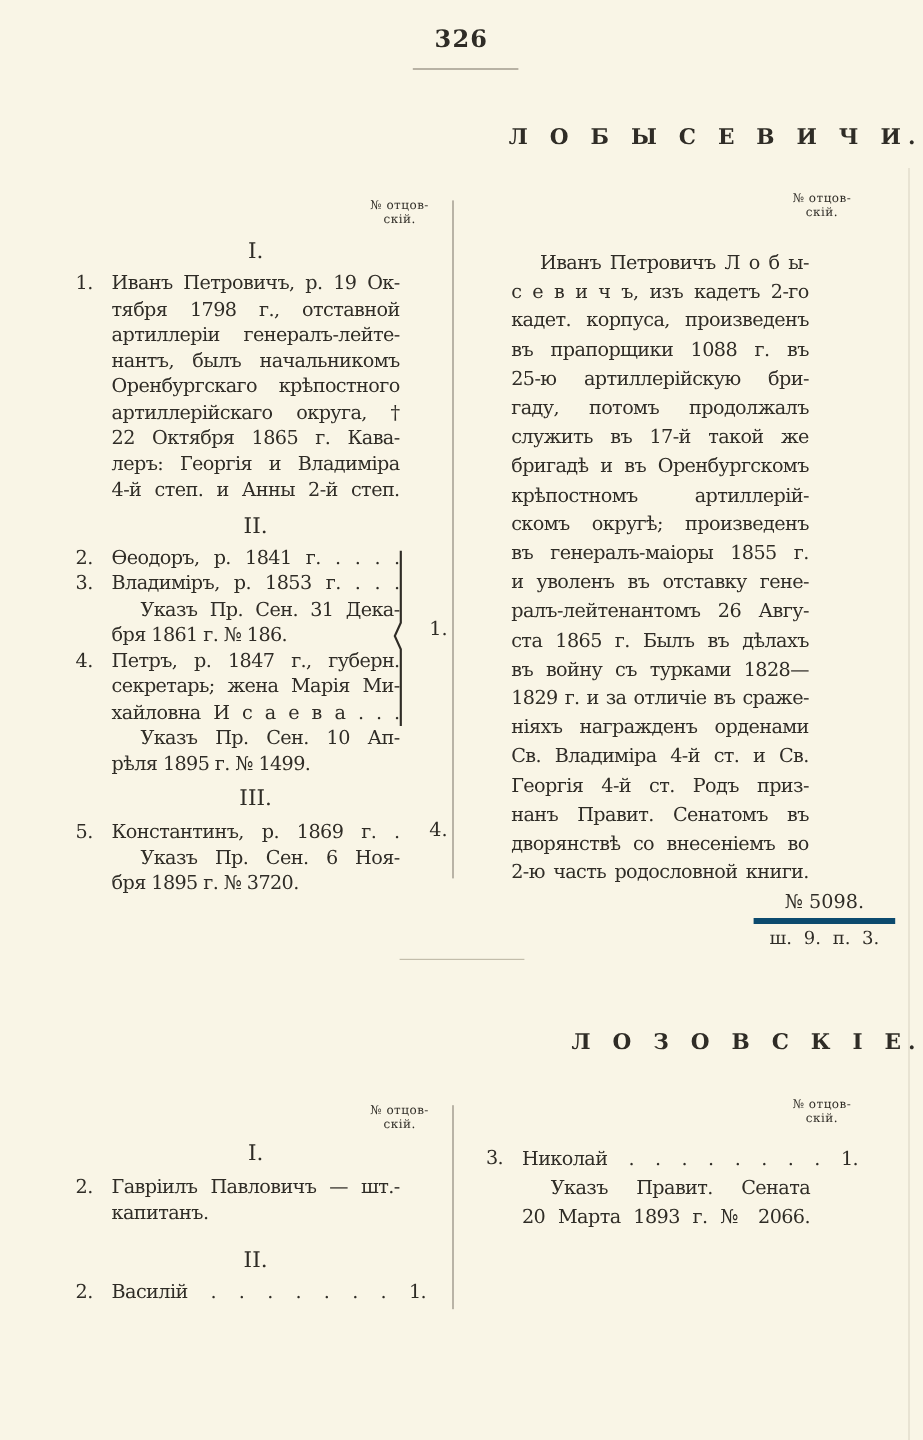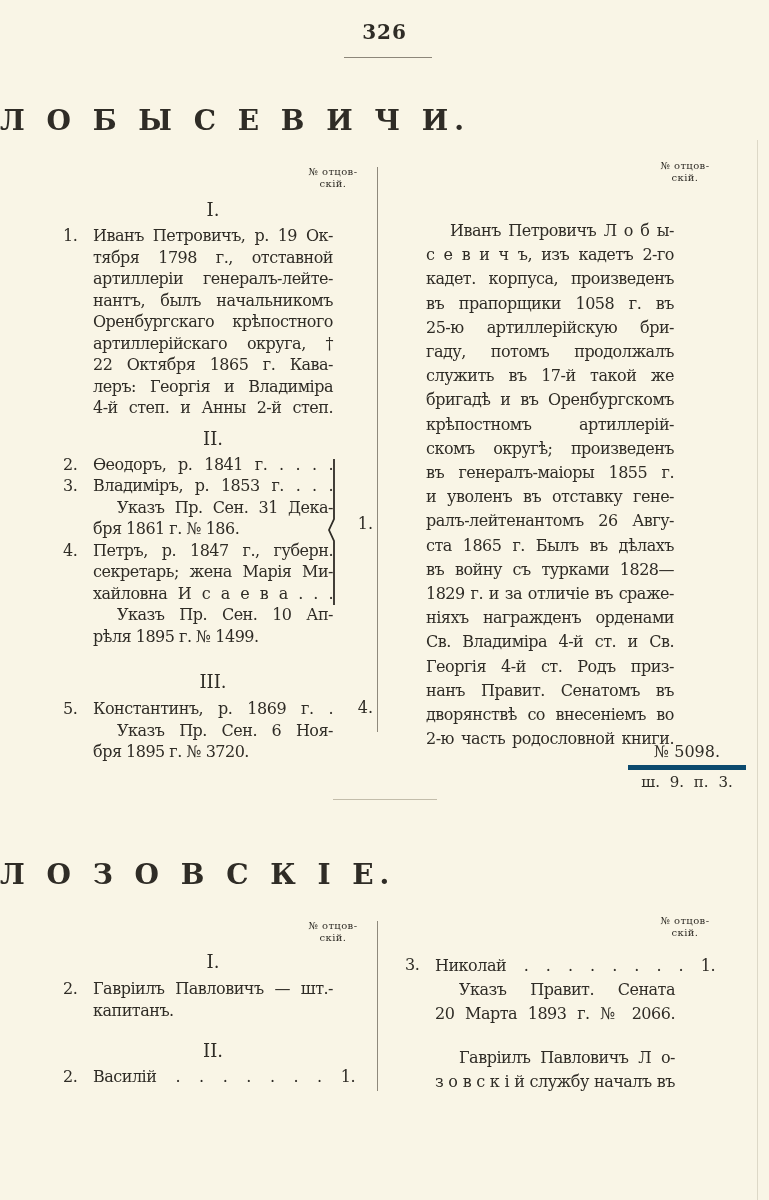--- a/index.html
+++ b/index.html
@@ -2,53 +2,53 @@
 <html><head>
 <meta charset="utf-8">
 <style>
   html,body{margin:0;padding:0;}
   body{width:769px;height:1200px;overflow:hidden;background:#f9f5e6;}
   .page{position:absolute;top:0;left:0;width:769px;height:1200px;background:#f9f5e6;
         font-family:"DejaVu Serif","Liberation Serif",serif;color:#2f2c26;}
   .abs{position:absolute;}
   .pagenum{top:20px;left:0;width:100%;text-align:center;font-size:20px;font-weight:bold;letter-spacing:1px;}
   .pagenum-rule{top:57px;left:344px;width:88px;height:1px;background:#8d877a;}
-  .family-title{margin:0;font-size:28px;font-weight:bold;letter-spacing:6px;text-align:left;width:100%;}
+  .family-title{margin:0;font-size:18px;font-weight:bold;letter-spacing:6px;text-align:right;width:100%;}
   #title1{top:104px;}
   #title2{top:858px;}
   .colhead{width:84px;font-size:10px;line-height:12px;text-align:center;letter-spacing:0.4px;}
   #lhead1{left:291px;top:166px;}
   #rhead1{left:643px;top:160px;}
   #lhead2{left:291px;top:920px;}
   #rhead2{left:643px;top:915px;}
   .vrule{width:1px;background:#8f897c;}
   #lrule1{left:377px;top:167px;height:565px;}
   #lrule2{left:377px;top:921px;height:170px;}
   .pageedge{left:757px;top:140px;height:1060px;width:1px;background:#ddd8c7;}
   .divider{top:799px;left:333px;width:104px;height:1px;background:#c3bdab;}
 
   .col{font-size:16px;letter-spacing:-0.5px;}
   #lcol1{left:63px;top:198px;width:270px;}
-  #rcol1{left:426px;top:207px;width:248px;margin-top:12px;}
+  #rcol1{left:426px;top:207px;width:248px;}
   #lcol2{left:63px;top:950px;width:270px;}
   #rcol2{left:405px;top:954px;width:270px;}
   #lcol1 .ln,#lcol2 .ln{line-height:21.5px;}
   #rcol1 .ln{line-height:24.2px;}
   #rcol2 .ln{line-height:24px;}
 
   .gen{text-align:center;font-size:18px;line-height:24px;padding-left:30px;letter-spacing:0;}
   .entry{position:relative;padding-left:30px;}
   .enum{position:absolute;left:0;top:0;line-height:21.5px;}
   .ln{white-space:normal;}
   .ln.j,.ln.ji{text-align:justify;text-align-last:justify;}
   .ln.ji{text-indent:24px;}
   .ln.l{text-align:left;text-align-last:left;}
   .ln.w{width:262px;}
   #rcol2 .ln.w{width:280px;}
-  .mt3{margin-top:3px;} .mt4{margin-top:4px;} .mt7{margin-top:23px;}
+  .mt3{margin-top:3px;} .mt4{margin-top:4px;} .mt7{margin-top:7px;}
   .mt8{margin-top:8px;} .mt18{margin-top:18px;} .mt20{margin-top:20px;}
 
   .gen-group{position:relative;}
   .brace{position:absolute;right:-6px;top:3px;}
   .father-num{position:absolute;font-size:16px;letter-spacing:0;}
   .brace-num{right:-40px;top:60px;}
   .e5-num{right:-40px;top:0;}
 
   .caseblock{left:628px;top:741px;width:118px;font-size:16px;text-align:center;}
   .case-number{line-height:22px;border-bottom:5px solid #0c4a6e;padding-bottom:2px;}
@@ -131,21 +131,21 @@
           <div class="ln l">бря 1895 г. № 3720.</div>
         </div>
     </div>
   </div>
 
   <div class="abs col" id="rcol1">
     <div class="lines">
         <div class="ln ji">Иванъ Петровичъ Л о б ы-</div>
         <div class="ln j">с е в и ч ъ, изъ кадетъ 2-го</div>
         <div class="ln j">кадет. корпуса, произведенъ</div>
-        <div class="ln j">въ прапорщики 1058 г. въ</div>
+        <div class="ln j">въ прапорщики 1088 г. въ</div>
         <div class="ln j">25-ю артиллерійскую бри-</div>
         <div class="ln j">гаду, потомъ продолжалъ</div>
         <div class="ln j">служить въ 17-й такой же</div>
         <div class="ln j">бригадѣ и въ Оренбургскомъ</div>
         <div class="ln j">крѣпостномъ артиллерій-</div>
         <div class="ln j">скомъ округѣ; произведенъ</div>
         <div class="ln j">въ генералъ-маіоры 1855 г.</div>
         <div class="ln j">и уволенъ въ отставку гене-</div>
         <div class="ln j">ралъ-лейтенантомъ 26 Авгу-</div>
         <div class="ln j">ста 1865 г. Былъ въ дѣлахъ</div>
@@ -199,22 +199,16 @@
 
   <div class="abs col" id="rcol2">
     <div class="entry">
       <span class="enum">3.</span>
       <div class="lines">
           <div class="ln j w">Николай . . . . . . . . 1.</div>
           <div class="ln ji">Указъ Правит. Сената</div>
           <div class="ln j">20 Марта 1893 г. № 2066.</div>
         </div>
     </div>
-    <div class="entry mt20">
-      <div class="lines">
-          <div class="ln ji">Гавріилъ Павловичъ Л о-</div>
-          <div class="ln j">з о в с к і й службу началъ въ</div>
-        </div>
-    </div>
   </div>
 
   <div class="abs pageedge"></div>
 </div>
 
 </body></html>

